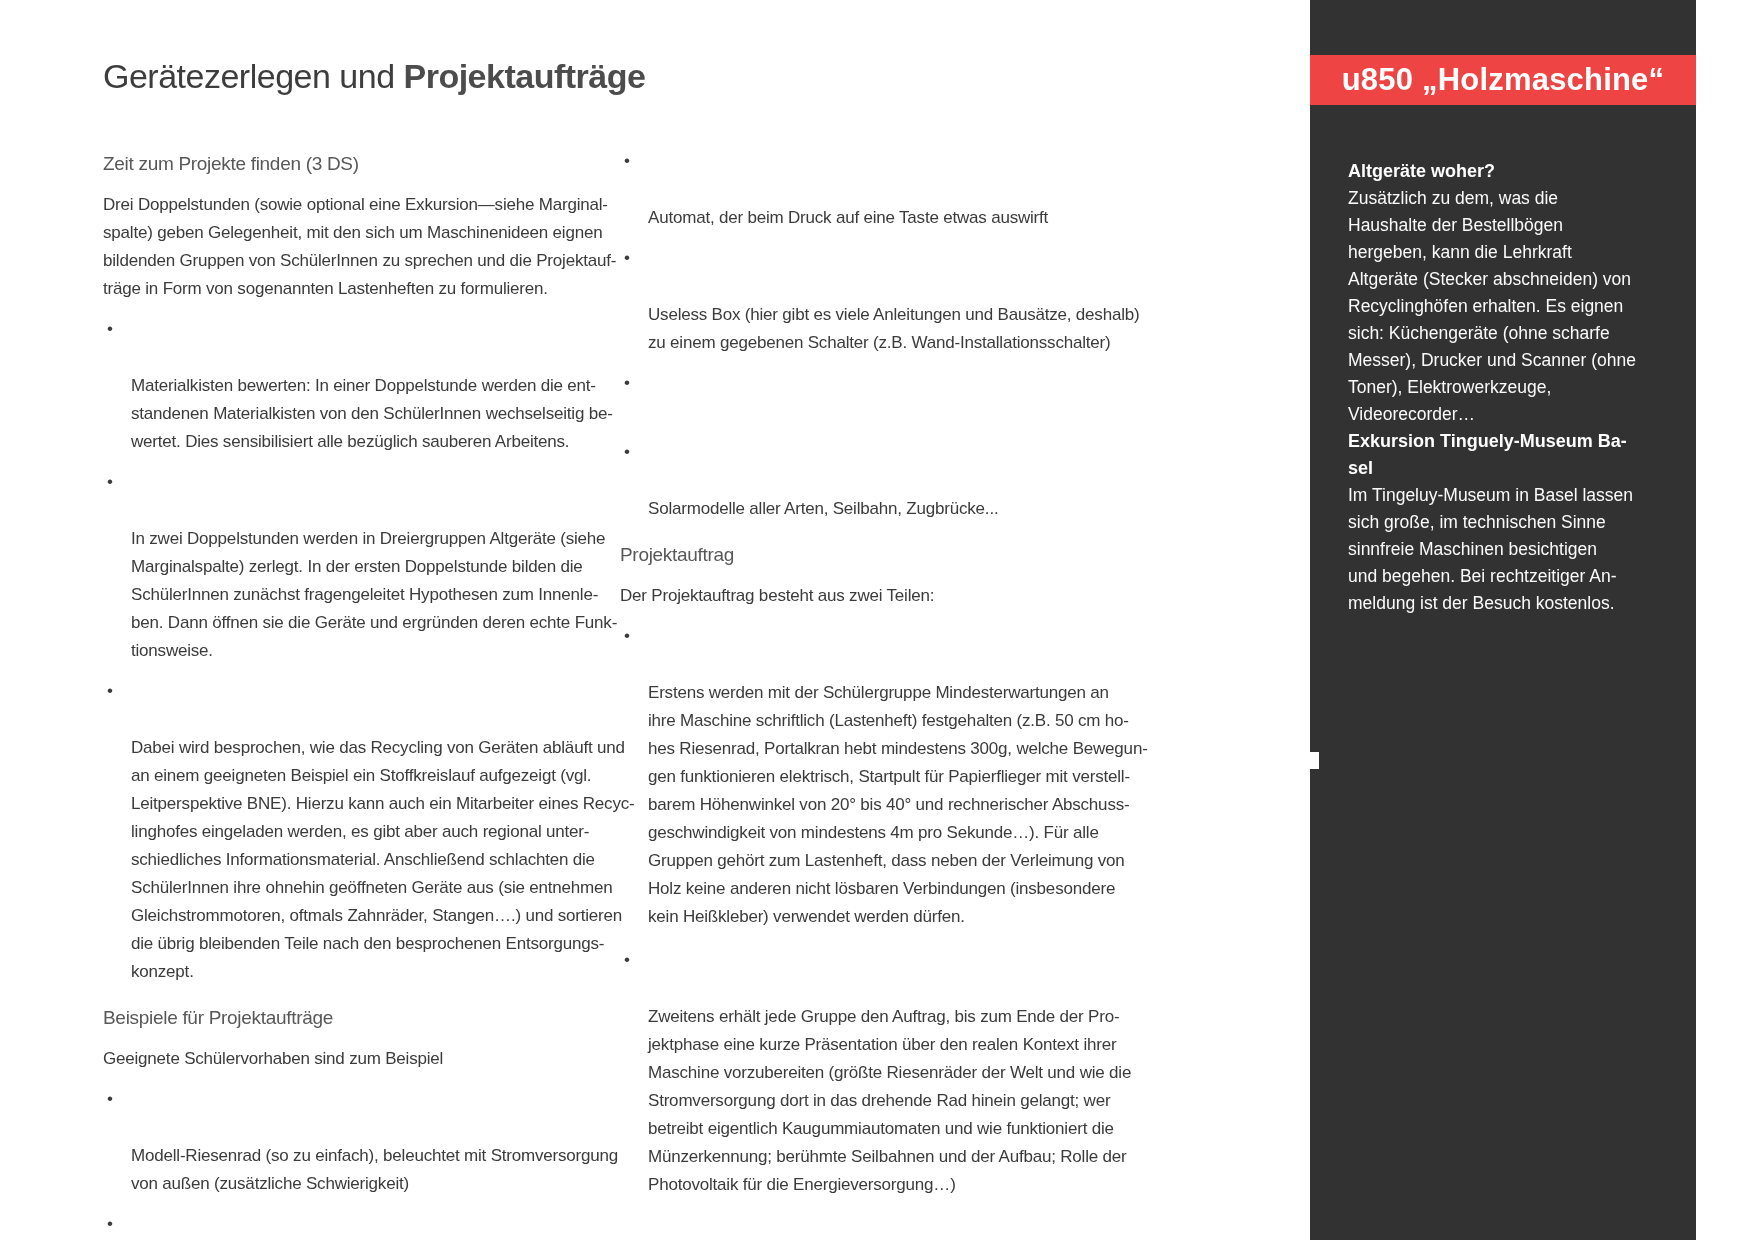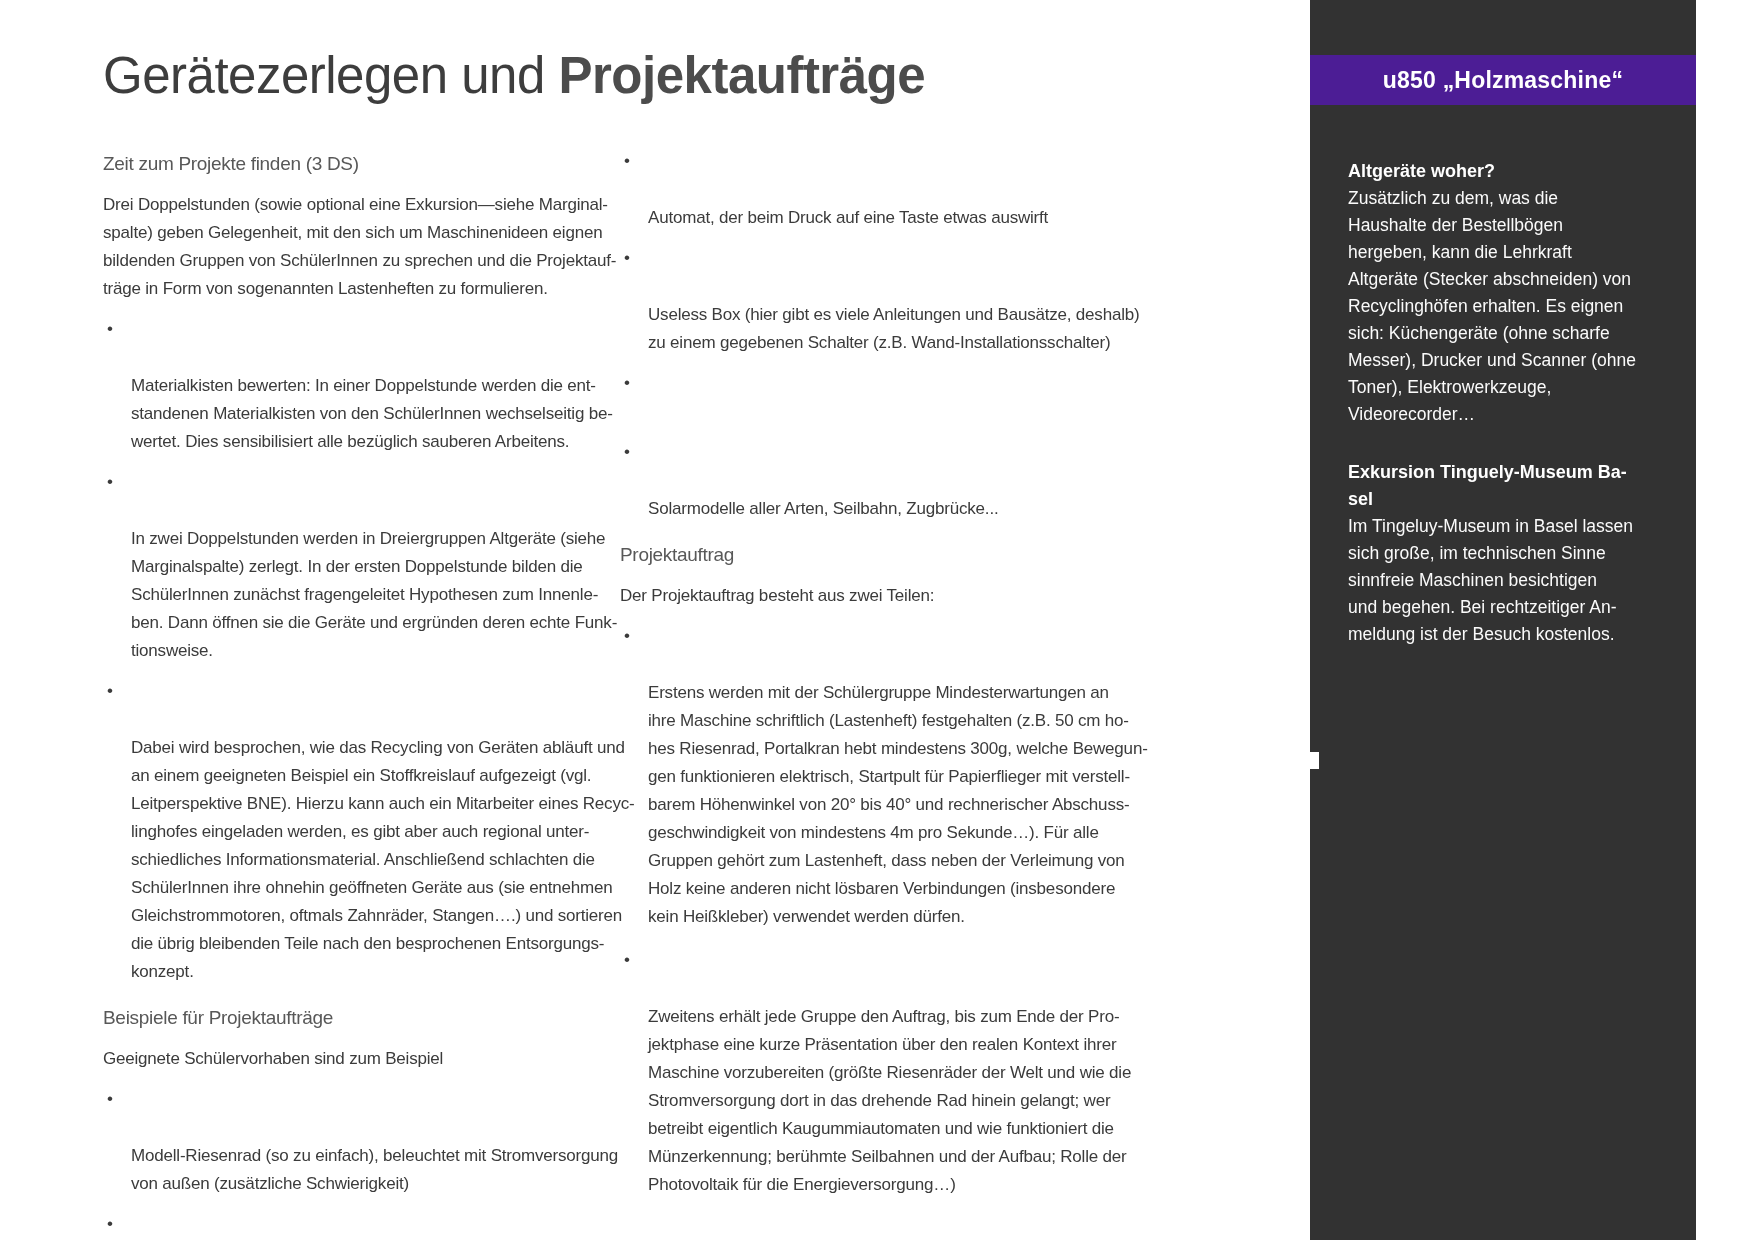--- a/index.html
+++ b/index.html
@@ -3,21 +3,21 @@
 <meta charset="utf-8">
 <style>
   html,body { margin:0; padding:0; }
   body {
     width:1754px; height:1240px; position:relative; overflow:hidden;
     background:#ffffff; color:#3b3b3b;
     font-family:"Liberation Sans", sans-serif;
   }
   .page-title {
     position:absolute; left:103px; top:50px; margin:0;
-    font-size:51px; line-height:52px; letter-spacing:-0.5px; white-space:nowrap;
+    font-size:34px; line-height:52px; letter-spacing:-0.5px; white-space:nowrap;
   }
   .page-title .t-reg  { font-weight:300; color:#3d3d3d; }
   .page-title .t-bold { font-weight:700; color:#4c4c4c; }
 
   .col { position:absolute; top:148px; font-size:17px; line-height:28px; letter-spacing:-0.2px; }
   .col-left { left:103px; width:545px; }
   .col-mid  { left:620px; width:660px; }
 
   h2.sec {
     font-size:19px; font-weight:400; color:#585858;
@@ -29,31 +29,31 @@
   ul.blist li { position:relative; padding-left:28px; margin:0 0 13px 0; white-space:pre-line; }
   ul.blist li .dot { position:absolute; left:4px; top:-1px; font-size:17px; }
   ul.blist.tail { margin-bottom:0; }
 
   .sidebar {
     position:absolute; left:1310px; top:0; width:386px; height:1240px;
     background:#323232;
   }
   .banner {
     position:absolute; left:0; top:55px; width:100%; height:50px;
-    background:#4c1d95; color:#ffffff; font-weight:700; font-size:23px;
+    background:#ef4444; color:#ffffff; font-weight:700; font-size:31px;
     display:flex; align-items:center; justify-content:center; letter-spacing:0.2px;
     white-space:nowrap;
   }
   .notes {
     position:absolute; left:38px; top:158px; width:316px;
     color:#fbfbfb; font-size:17.5px; line-height:27px;
   }
   .note h3 { margin:0; font-size:18px; line-height:27px; font-weight:700; color:#ffffff; white-space:pre-line; }
   .note p  { margin:0; white-space:pre-line; }
-  .note + .note { margin-top:31px; }
+  .note + .note { }
   .notch { position:absolute; left:0; top:752px; width:9px; height:17px; background:#ffffff; }
 </style>
 </head>
 <body>
 
 <main>
 
   <h1 class="page-title">
     <span class="t-reg">Gerätezerlegen und </span><span class="t-bold">Projektaufträge</span>
   </h1>

